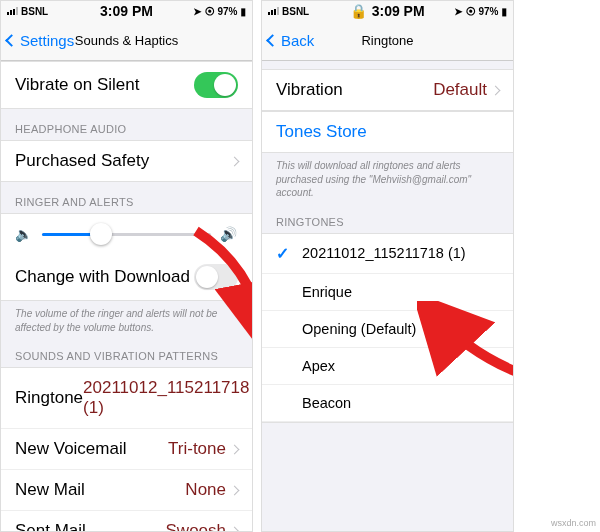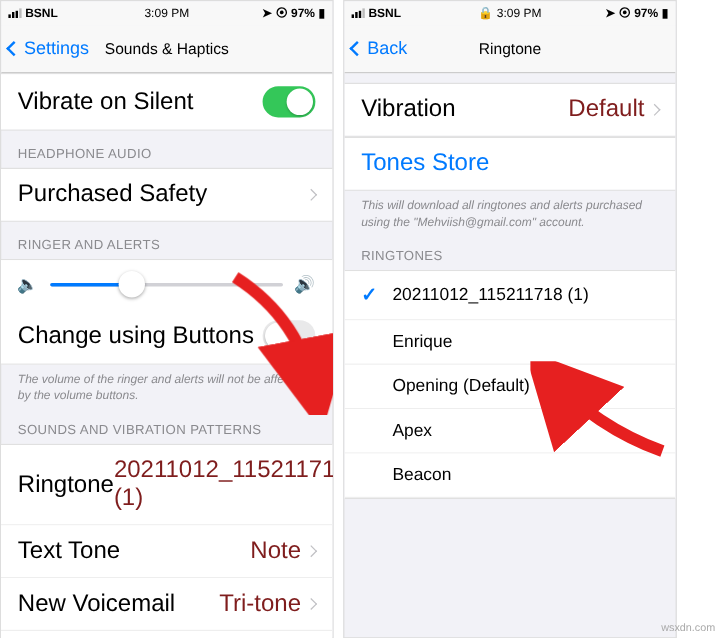--- a/index.html
+++ b/index.html
@@ -6,21 +6,21 @@
     body {
       font-family: -apple-system, "Helvetica Neue", Helvetica, Arial, sans-serif;
       background: #fff;
       width: 600px;
       height: 532px;
       overflow: hidden;
       position: relative;
     }
     .container {
       display: flex;
-      width: 564px;
+      width: 514px;
       height: 532px;
     }
     .screen {
       width: 295px;
       height: 532px;
       background: #f2f2f7;
       position: relative;
       overflow: hidden;
       border: 1px solid #ddd;
     }
@@ -30,21 +30,21 @@
       height: 20px;
       background: #f8f8f8;
       display: flex;
       align-items: center;
       justify-content: space-between;
       padding: 0 6px;
       font-size: 10px;
       font-weight: 600;
     }
     .status-left, .status-right { display: flex; align-items: center; gap: 3px; }
-    .status-center { position: absolute; left: 50%; transform: translateX(-50%); font-size: 10px; font-weight: 400; }
+    .status-center { position: absolute; left: 50%; transform: translateX(-50%); font-size: 14px; font-weight: 700; }
     .signal-bars { display: inline-flex; align-items: flex-end; gap: 1px; }
     .signal-bars span { width: 2px; background: #000; }
     .signal-bars span:nth-child(1) { height: 3px; }
     .signal-bars span:nth-child(2) { height: 4.5px; }
     .signal-bars span:nth-child(3) { height: 6px; }
     .signal-bars span:nth-child(4) { height: 7.5px; background: #bbb; }
     
     .nav-bar {
       height: 40px;
       background: #f8f8f8;
@@ -84,21 +84,21 @@
       font-style: italic;
     }
     .cell-group { background: #fff; border-top: 1px solid #e0e0e0; border-bottom: 1px solid #e0e0e0; }
     .cell {
       display: flex;
       align-items: center;
       justify-content: space-between;
       padding: 10px 14px;
       background: #fff;
       border-bottom: 1px solid #eee;
-      font-size: 20px;
+      font-size: 17px;
     }
     .cell:last-child { border-bottom: none; }
     .cell-label { color: #000; }
     .cell-value { color: #7f1d1d; display: flex; align-items: center; gap: 5px; }
     .cell-link { color: #007aff; }
     .chevron-right {
       width: 7px; height: 7px;
       border-top: 1.8px solid #c0c0c4;
       border-right: 1.8px solid #c0c0c4;
       transform: rotate(45deg);
@@ -233,41 +233,34 @@
       <div class="cell-group">
         <div class="slider-cell">
           <span class="speaker-icon">🔈</span>
           <div class="slider-track">
             <div class="slider-fill"></div>
             <div class="slider-thumb"></div>
           </div>
           <span class="speaker-icon">🔊</span>
         </div>
         <div class="cell">
-          <span class="cell-label">Change using Buttons</span>
+          <span class="cell-label">Change with Download</span>
           <span class="toggle off">
               <span class="toggle-knob"></span>
             </span>
         </div>
       </div>
       <div class="section-footer">The volume of the ringer and alerts will not be affected by the volume buttons.</div>
 
       <div class="section-header">SOUNDS AND VIBRATION PATTERNS</div>
       <div class="cell-group">
         <div class="cell">
           <span class="cell-label">Ringtone</span>
           <span class="cell-value">
               <span>20211012_115211718 (1)</span>
-              <span class="chevron-right"></span>
-            </span>
-        </div>
-        <div class="cell">
-          <span class="cell-label">Text Tone</span>
-          <span class="cell-value">
-              <span>Note</span>
               <span class="chevron-right"></span>
             </span>
         </div>
         <div class="cell">
           <span class="cell-label">New Voicemail</span>
           <span class="cell-value">
               <span>Tri-tone</span>
               <span class="chevron-right"></span>
             </span>
         </div>

